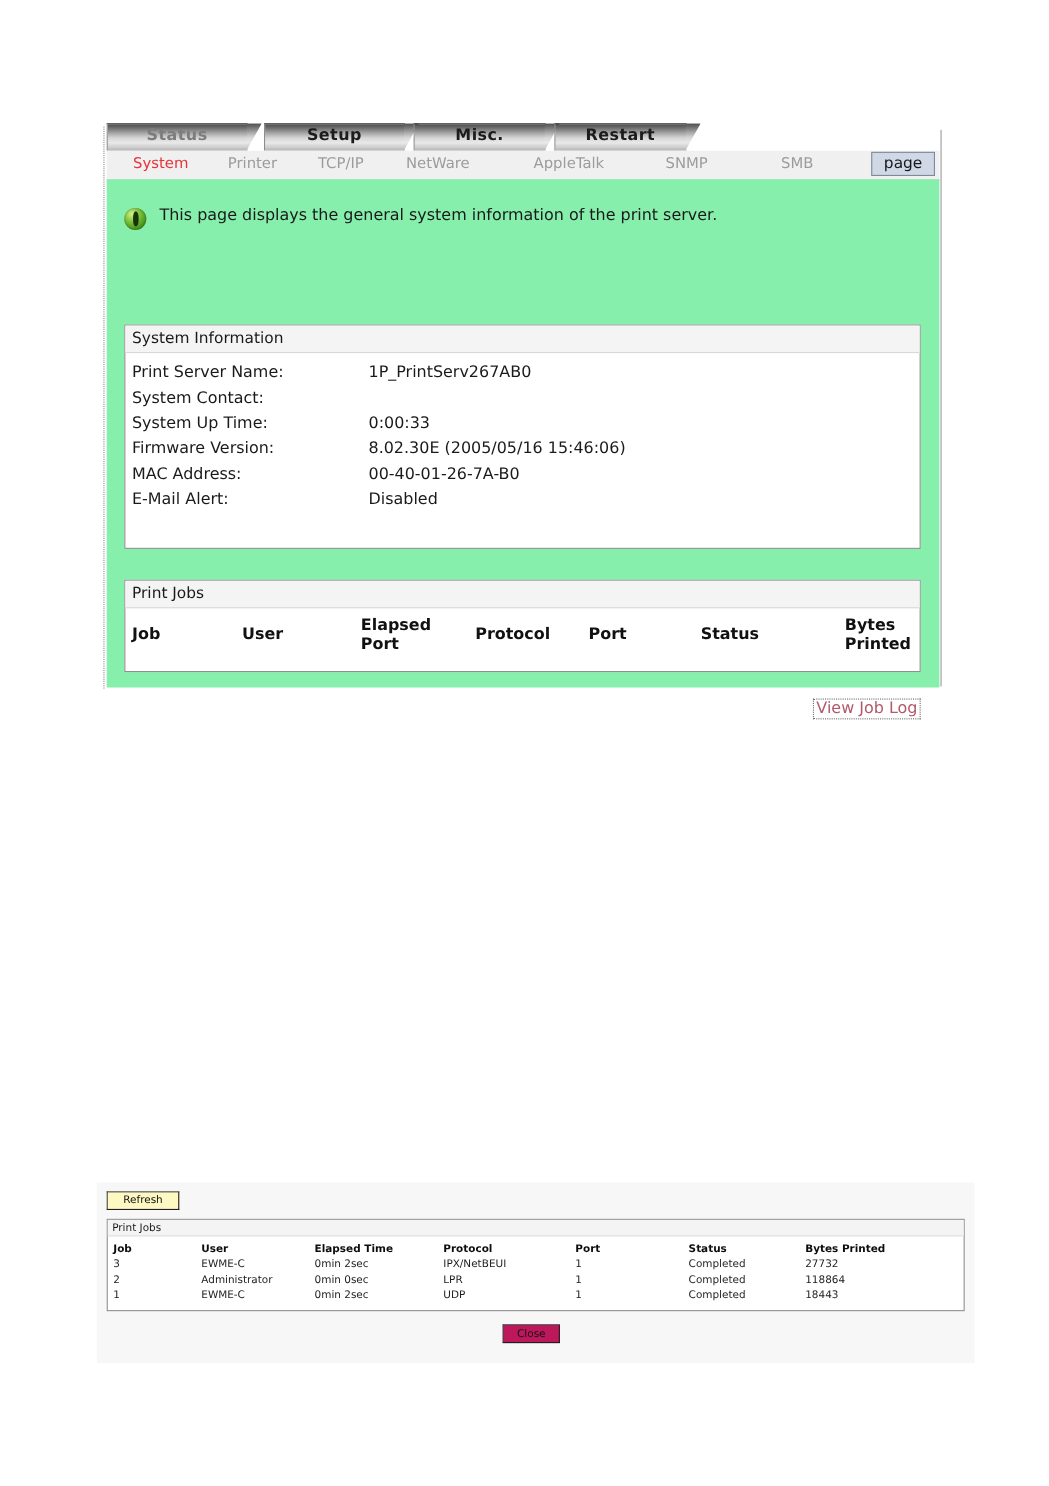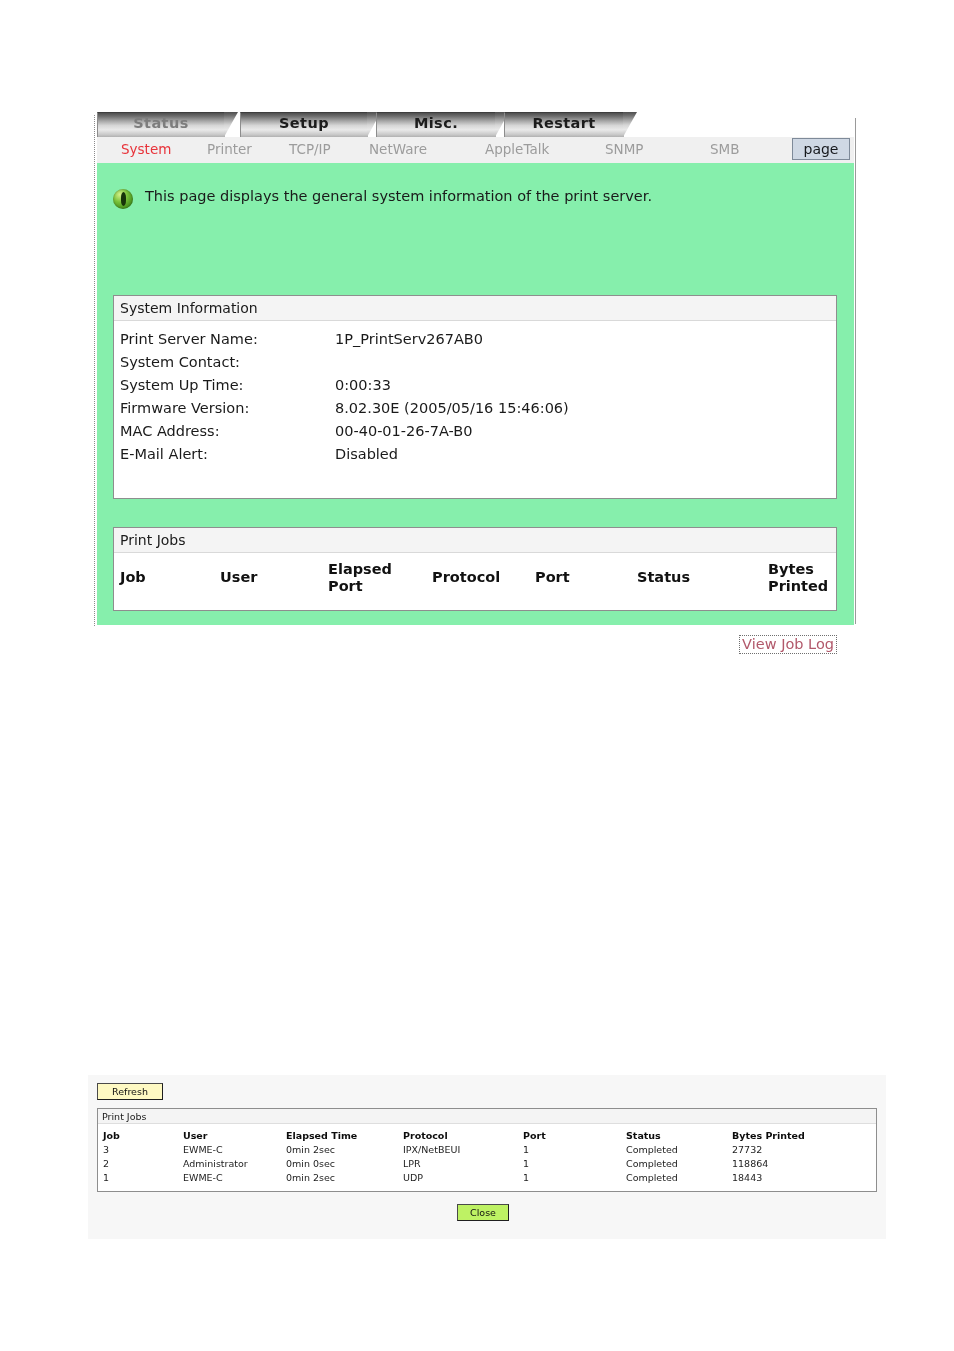--- a/index.html
+++ b/index.html
@@ -302,21 +302,21 @@
   .log-row.head .log-cell {
     font-weight: bold;
     color: #0c0c0c;
   }
   #close-button {
     position: absolute;
     left: 369px;
     top: 129px;
     width: 52px;
     height: 17px;
-    background: #bef264;
+    background: #be185d;
     border: 1px solid #4a4a4a;
     border-right-color: #1f1f1f;
     border-bottom-color: #1f1f1f;
     box-sizing: border-box;
     font-size: 9.5px;
     color: #111111;
     text-align: center;
     line-height: 15px;
   }
 </style>

